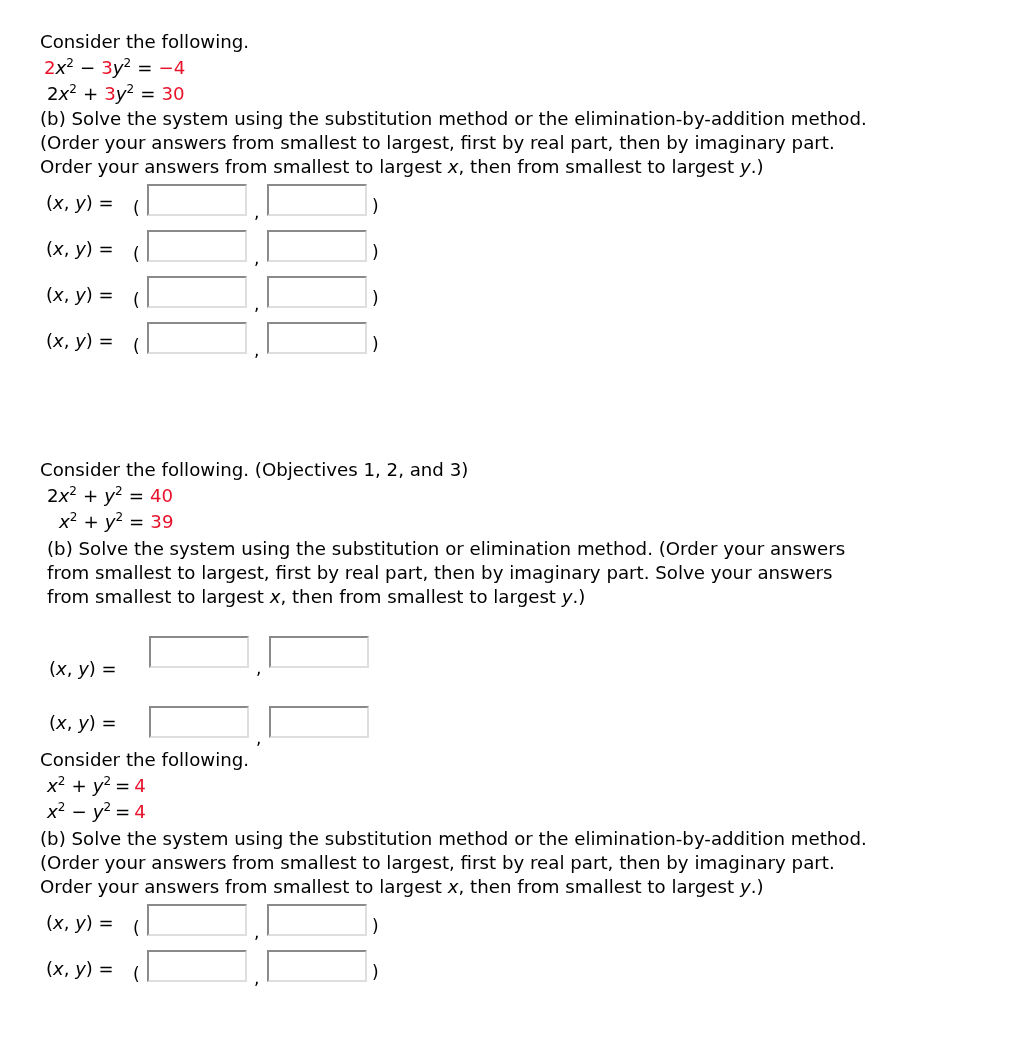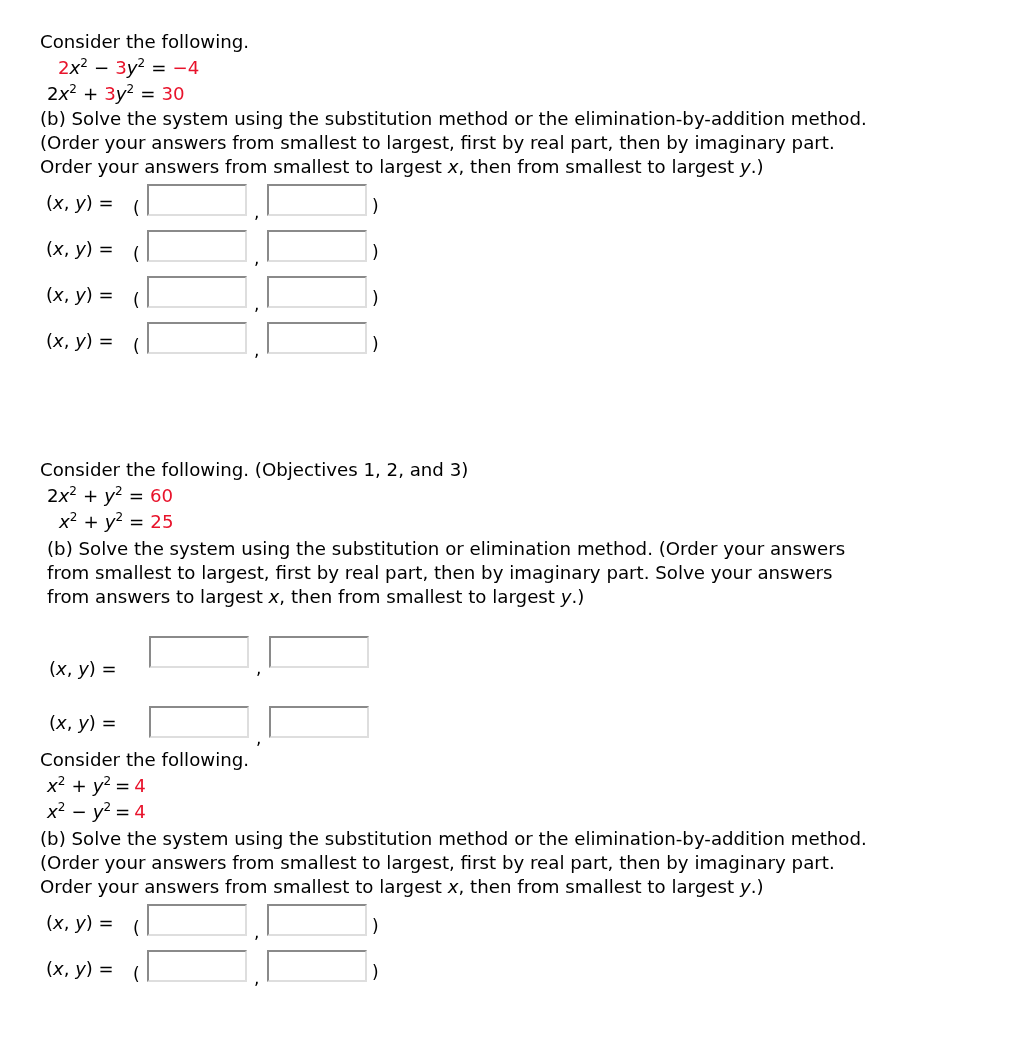--- a/index.html
+++ b/index.html
@@ -16,21 +16,21 @@
   .lbl { position:absolute; font-size:18px; white-space:nowrap; }
   .paren { position:absolute; font-size:17px; }
   .box { position:absolute; width:92px; height:26px; border:2px solid;
          border-color:#8a8a8a #dedede #dedede #8a8a8a; background:#fff; box-sizing:content-box; }
   .comma { position:absolute; font-size:17px; }
 </style>
 </head>
 <body>
 
 <div class="abs line" style="left:40px;top:30px;">Consider the following.</div>
-<div class="abs eq" style="left:58px;top:56px;">
+<div class="abs eq" style="left:44px;top:56px;">
   <span class="red">2</span><i>x</i><sup>2</sup><span class="op">−</span><span class="red">3</span><i>y</i><sup>2</sup><span class="op">=</span><span class="red">−4</span>
 </div>
 <div class="abs eq" style="left:47px;top:82px;">
   <span>2</span><i>x</i><sup>2</sup><span class="op">+</span><span class="red">3</span><i>y</i><sup>2</sup><span class="op">=</span><span class="red">30</span>
 </div>
 <div class="abs line" style="left:40px;top:107px;">(b) Solve the system using the substitution method or the elimination-by-addition method.</div>
 <div class="abs line" style="left:40px;top:131px;">(Order your answers from smallest to largest, first by real part, then by imaginary part.</div>
 <div class="abs line" style="left:40px;top:155px;"><span>Order your answers from smallest to largest </span><i>x</i><span>, then from smallest to largest </span><i>y</i><span>.)</span></div>
 
 <div>
@@ -63,28 +63,28 @@
     <div class="paren" style="left:133px;top:14px;">(</div>
     <input class="box" style="left: 147px; top: 0px;">
     <div class="comma" style="left:254px;top:18px;">,</div>
     <input class="box" style="left: 267px; top: 0px;">
     <div class="paren" style="left:372px;top:12px;">)</div>
   </div>
 </div>
 
 <div class="abs line" style="left:40px;top:458px;">Consider the following. (Objectives 1, 2, and 3)</div>
 <div class="abs eq" style="left:47px;top:484px;">
-  <span>2</span><i>x</i><sup>2</sup><span class="op">+</span><i>y</i><sup>2</sup><span class="op">=</span><span class="red">60</span>
+  <span>2</span><i>x</i><sup>2</sup><span class="op">+</span><i>y</i><sup>2</sup><span class="op">=</span><span class="red">40</span>
 </div>
 <div class="abs eq" style="left:59px;top:510px;">
-  <i>x</i><sup>2</sup><span class="op">+</span><i>y</i><sup>2</sup><span class="op">=</span><span class="red">25</span>
+  <i>x</i><sup>2</sup><span class="op">+</span><i>y</i><sup>2</sup><span class="op">=</span><span class="red">39</span>
 </div>
 <div class="abs line" style="left:47px;top:537px;">(b) Solve the system using the substitution or elimination method. (Order your answers</div>
 <div class="abs line" style="left:47px;top:561px;">from smallest to largest, first by real part, then by imaginary part. Solve your answers</div>
-<div class="abs line" style="left:47px;top:585px;"><span>from answers to largest </span><i>x</i><span>, then from smallest to largest </span><i>y</i><span>.)</span></div>
+<div class="abs line" style="left:47px;top:585px;"><span>from smallest to largest </span><i>x</i><span>, then from smallest to largest </span><i>y</i><span>.)</span></div>
 
 <div>
   <div class="ans-row" style="left:0;top:636px;width:400px;">
     <div class="lbl" style="left:49px;top:22px;"><span>(</span><i>x</i><span>, </span><i>y</i><span>) =</span></div>
     <input class="box" style="left: 149px; top: 0px;">
     <div class="comma" style="left:256px;top:22px;">,</div>
     <input class="box" style="left: 269px; top: 0px;">
   </div>
   <div class="ans-row" style="left:0;top:706px;width:400px;">
     <div class="lbl" style="left:49px;top:6px;"><span>(</span><i>x</i><span>, </span><i>y</i><span>) =</span></div>

